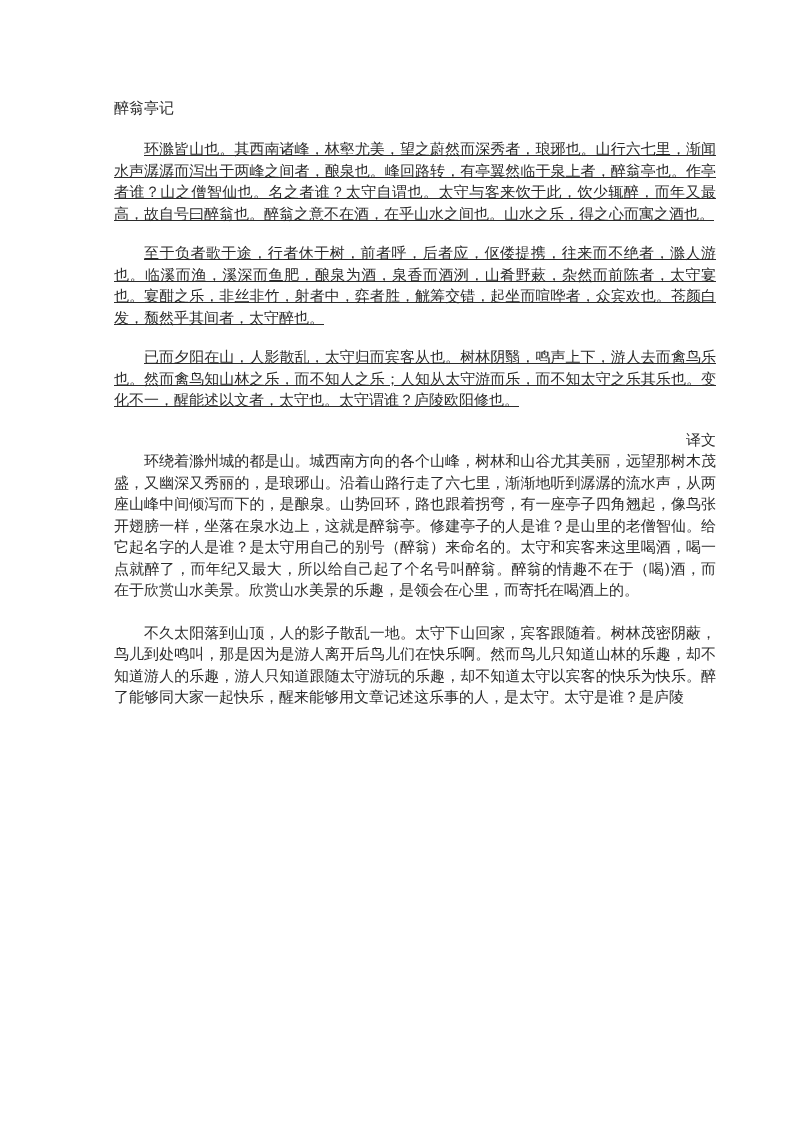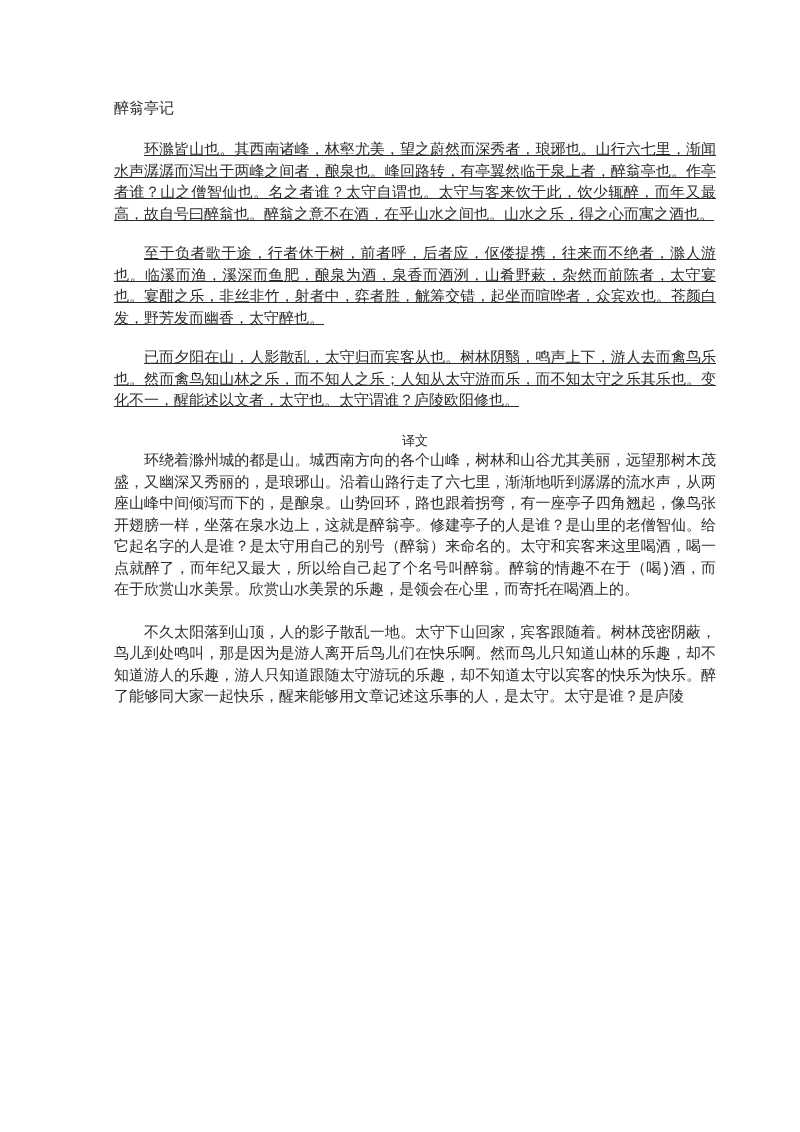--- a/index.html
+++ b/index.html
@@ -34,43 +34,42 @@
     line-height: 21.5px;
     margin: 0;
     text-align: justify;
     text-indent: 2em;
   }
   .section-original .doc-para {
     margin-bottom: 18px;
     text-decoration: underline;
   }
   .trans-heading {
-    font-size: 13px;
+    font-size: 15px;
     line-height: 21.5px;
     font-weight: normal;
     margin: 0;
-    text-align: center;
+    text-align: right;
   }
   .section-translation .doc-para {
     margin-bottom: 0;
-    font-family: Liberation Mono, monospace;
   }
   .section-translation .doc-para:first-child {
     margin-bottom: 21px;
   }
 </style>
 </head>
 <body>
 
 <div class="page">
   <h1 class="doc-title">醉翁亭记</h1>
 
   <section class="section-original">
       <p class="doc-para">环滁皆山也。其西南诸峰，林壑尤美，望之蔚然而深秀者，琅琊也。山行六七里，渐闻水声潺潺而泻出于两峰之间者，酿泉也。峰回路转，有亭翼然临于泉上者，醉翁亭也。作亭者谁？山之僧智仙也。名之者谁？太守自谓也。太守与客来饮于此，饮少辄醉，而年又最高，故自号曰醉翁也。醉翁之意不在酒，在乎山水之间也。山水之乐，得之心而寓之酒也。</p>
-      <p class="doc-para">至于负者歌于途，行者休于树，前者呼，后者应，伛偻提携，往来而不绝者，滁人游也。临溪而渔，溪深而鱼肥，酿泉为酒，泉香而酒洌，山肴野蔌，杂然而前陈者，太守宴也。宴酣之乐，非丝非竹，射者中，弈者胜，觥筹交错，起坐而喧哗者，众宾欢也。苍颜白发，野芳发而幽香，太守醉也。</p>
+      <p class="doc-para">至于负者歌于途，行者休于树，前者呼，后者应，伛偻提携，往来而不绝者，滁人游也。临溪而渔，溪深而鱼肥，酿泉为酒，泉香而酒洌，山肴野蔌，杂然而前陈者，太守宴也。宴酣之乐，非丝非竹，射者中，弈者胜，觥筹交错，起坐而喧哗者，众宾欢也。苍颜白发，颓然乎其间者，太守醉也。</p>
       <p class="doc-para">已而夕阳在山，人影散乱，太守归而宾客从也。树林阴翳，鸣声上下，游人去而禽鸟乐也。然而禽鸟知山林之乐，而不知人之乐；人知从太守游而乐，而不知太守之乐其乐也。变化不一，醒能述以文者，太守也。太守谓谁？庐陵欧阳修也。</p>
     </section>
 
   <div class="trans-heading">译文</div>
 
   <section class="section-translation">
       <p class="doc-para">环绕着滁州城的都是山。城西南方向的各个山峰，树林和山谷尤其美丽，远望那树木茂盛，又幽深又秀丽的，是琅琊山。沿着山路行走了六七里，渐渐地听到潺潺的流水声，从两座山峰中间倾泻而下的，是酿泉。山势回环，路也跟着拐弯，有一座亭子四角翘起，像鸟张开翅膀一样，坐落在泉水边上，这就是醉翁亭。修建亭子的人是谁？是山里的老僧智仙。给它起名字的人是谁？是太守用自己的别号（醉翁）来命名的。太守和宾客来这里喝酒，喝一点就醉了，而年纪又最大，所以给自己起了个名号叫醉翁。醉翁的情趣不在于（喝)酒，而在于欣赏山水美景。欣赏山水美景的乐趣，是领会在心里，而寄托在喝酒上的。</p>
       <p class="doc-para">不久太阳落到山顶，人的影子散乱一地。太守下山回家，宾客跟随着。树林茂密阴蔽，鸟儿到处鸣叫，那是因为是游人离开后鸟儿们在快乐啊。然而鸟儿只知道山林的乐趣，却不知道游人的乐趣，游人只知道跟随太守游玩的乐趣，却不知道太守以宾客的快乐为快乐。醉了能够同大家一起快乐，醒来能够用文章记述这乐事的人，是太守。太守是谁？是庐陵</p>
     </section>
 </div>

